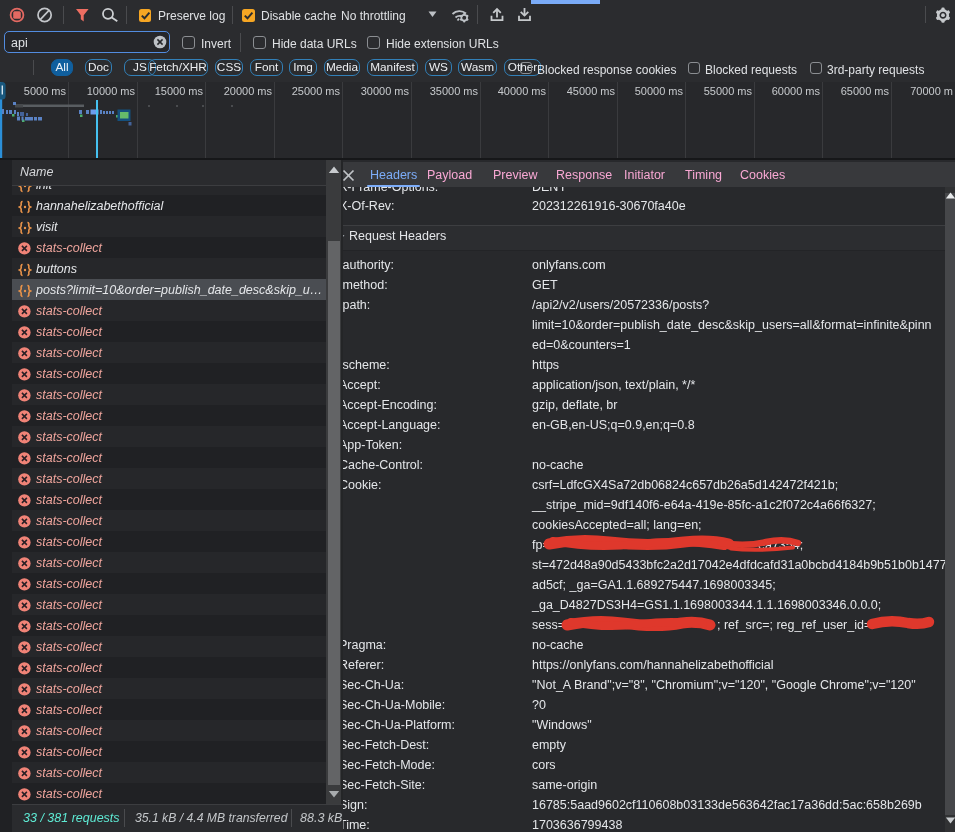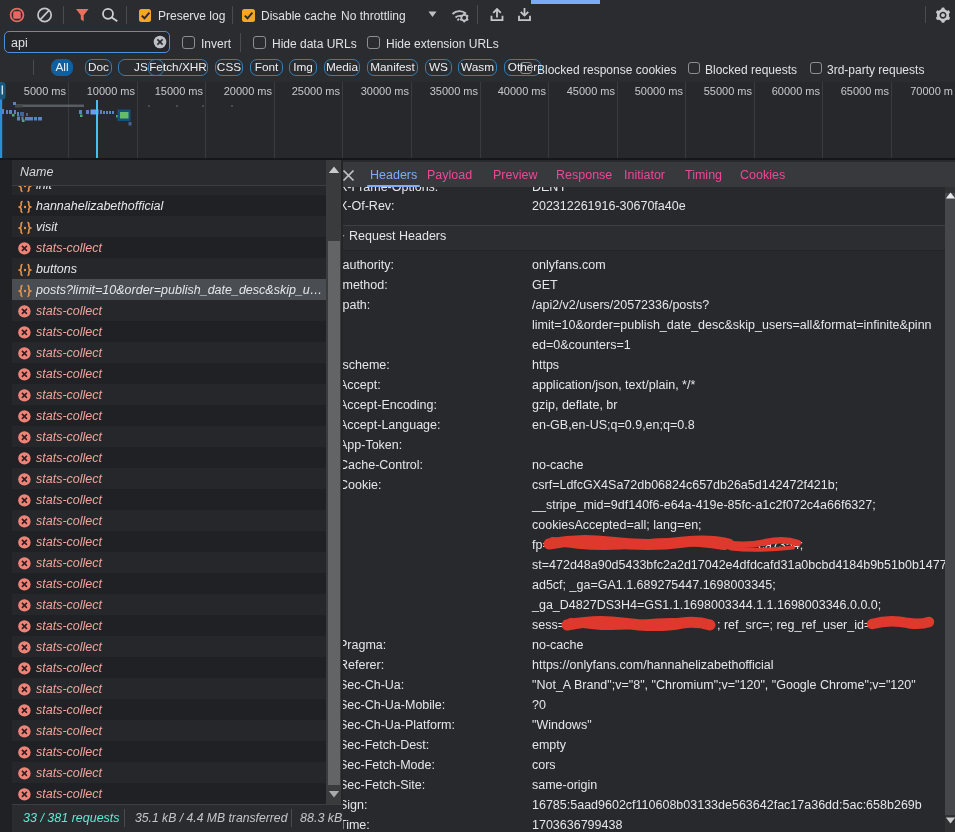--- a/index.html
+++ b/index.html
@@ -17,21 +17,21 @@
     line-height:15px; background:transparent;margin-left:45px; }
   .chip.sel { background:#105f9e; border-color:#105f9e; color:#eef3f8; }
   .row { position:absolute; left:0; width:314px; height:21px; font-size:12.5px;
     color:#e4e6e9; line-height:21px; }
   .row .nm { position:absolute; left:24px; top:1px; white-space:nowrap; }
   .row.err { color:#eea49c; }
   .hk { position:absolute; left:8px; font-size:12.5px; color:#e4e6e9;
     height:20px; line-height:20px; white-space:nowrap; }
   .hv { position:absolute; left:201px; font-size:12.5px; color:#e4e6e9;
     height:20px; line-height:20px; white-space:nowrap; }
-  .tab2 { position:absolute; top:8px; font-size:12.5px; color:#ec4899;
+  .tab2 { position:absolute; top:8px; font-size:12.5px; color:#f9a8d4;
     z-index:3; white-space:nowrap; }
 </style>
 </head>
 <body>
 <div id="stage">
 
   <div class="abs" style="left:0;top:0;width:955px;height:28px;background:#2b2c2f;"></div>
   <div class="abs" style="left:531px;top:0;width:69px;height:4px;background:#7aabf7;"></div>
   <svg class="abs" style="left:0;top:0;" width="955" height="28" viewBox="0 0 955 28">
 
@@ -120,21 +120,21 @@
   <div class="abs sep" style="left:240px;top:33px;height:19px;"></div>
   <div class="abs cb off" style="left:253px;top:36px;width:13px;height:13px;"></div>
   <div class="abs txt" style="left:272px;top:37px;font-size:12px;">Hide data URLs</div>
   <div class="abs cb off" style="left:367px;top:36px;width:13px;height:13px;"></div>
   <div class="abs txt" style="left:386px;top:37px;font-size:12px;">Hide extension URLs</div>
 
   <div class="abs" style="left:0;top:56px;width:955px;height:26px;background:#2b2c2f;"></div>
   <div class="chip sel" style="left:6px;width:22px;">All</div>
   <div class="abs sep" style="left:33px;top:60px;height:15px;"></div>
   <div class="chip" style="left:40px;width:27px;">Doc</div>
-  <div class="chip" style="left:73px;width:46px;">JS</div>
+  <div class="chip" style="left:79px;width:32px;">JS</div>
   <div class="chip" style="left:103px;width:60px;">Fetch/XHR</div>
   <div class="chip" style="left:170px;width:28px;">CSS</div>
   <div class="chip" style="left:205px;width:33px;">Font</div>
   <div class="chip" style="left:244px;width:28px;">Img</div>
   <div class="chip" style="left:279px;width:36px;">Media</div>
   <div class="chip" style="left:322px;width:51px;">Manifest</div>
   <div class="chip" style="left:380px;width:27px;">WS</div>
   <div class="chip" style="left:413px;width:39px;">Wasm</div>
   <div class="chip" style="left:459px;width:37px;">Other</div>
   <div class="abs cb off" style="left:520px;top:62px;width:12px;height:12px;"></div>

